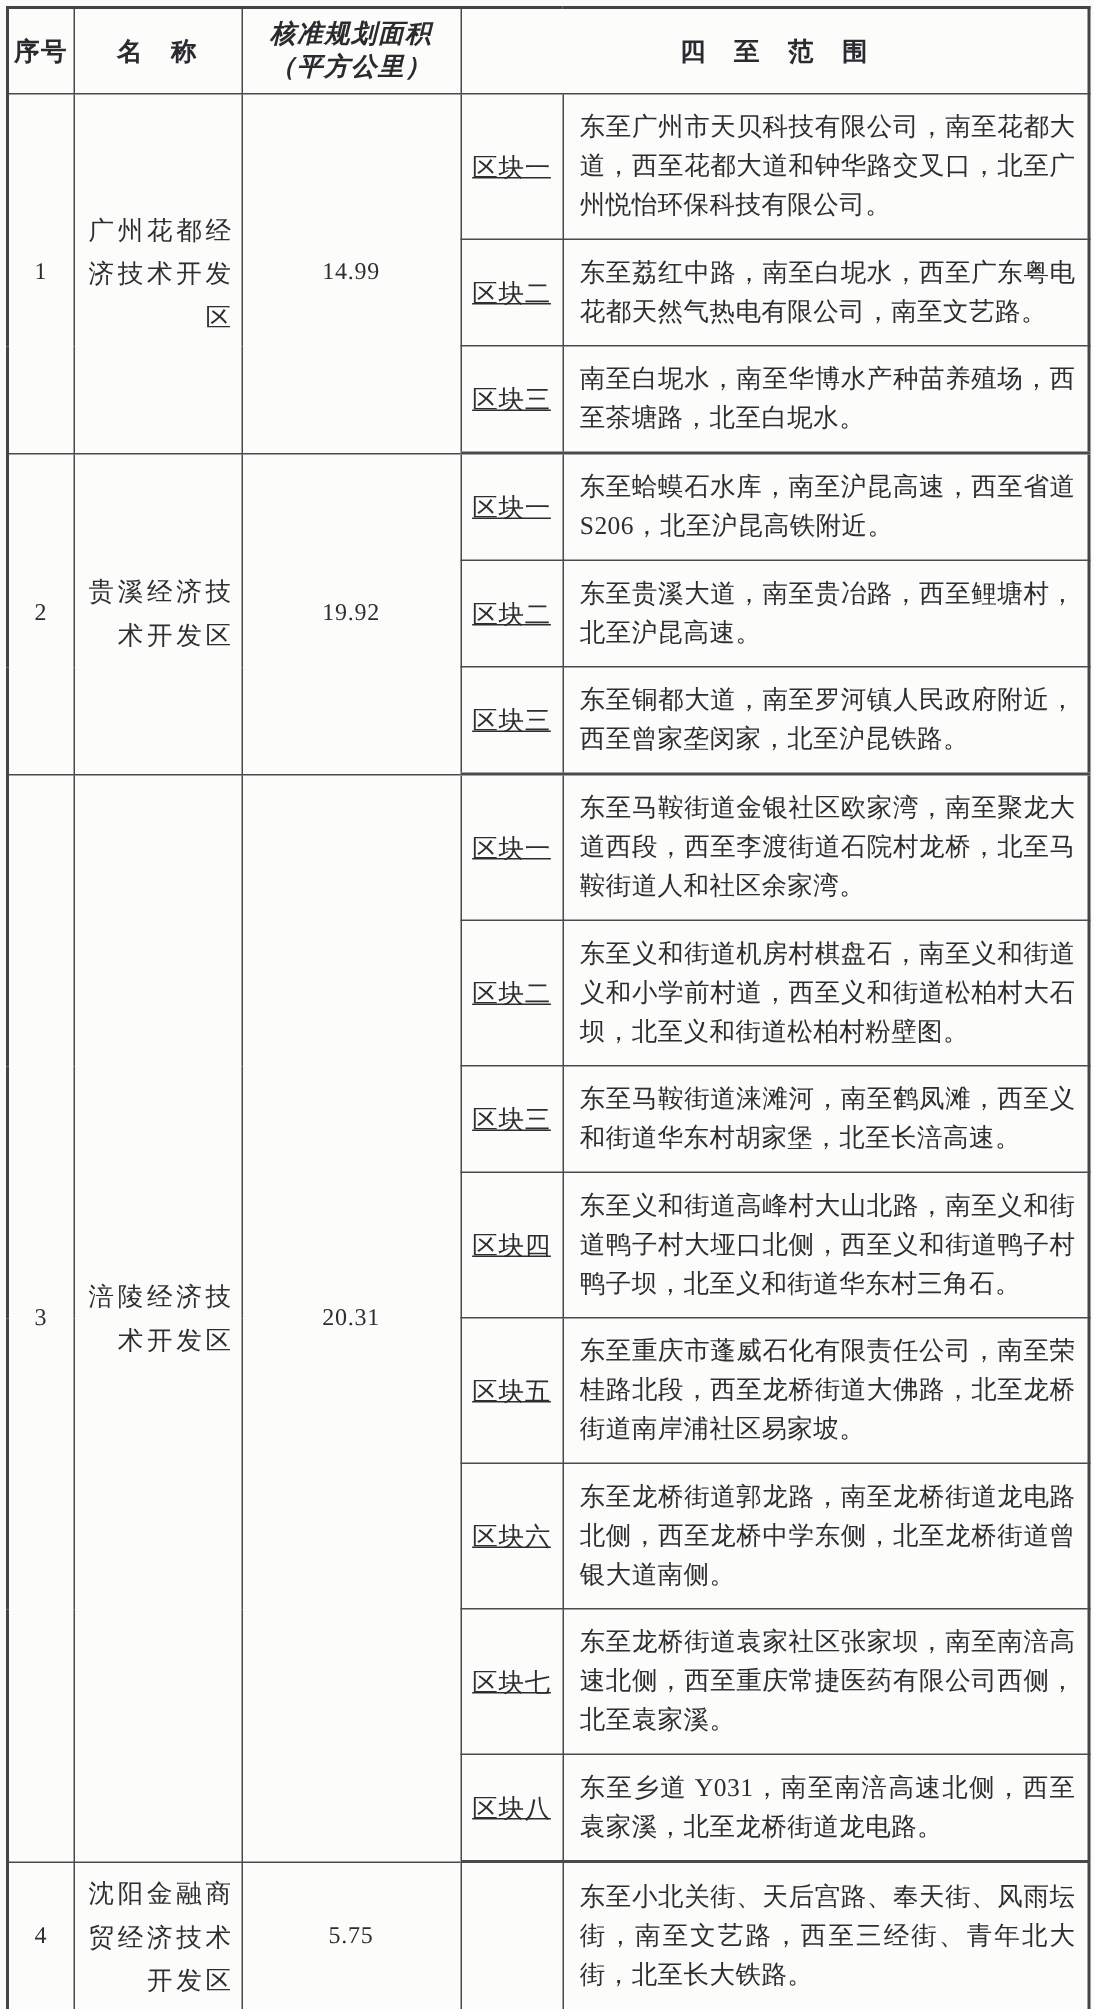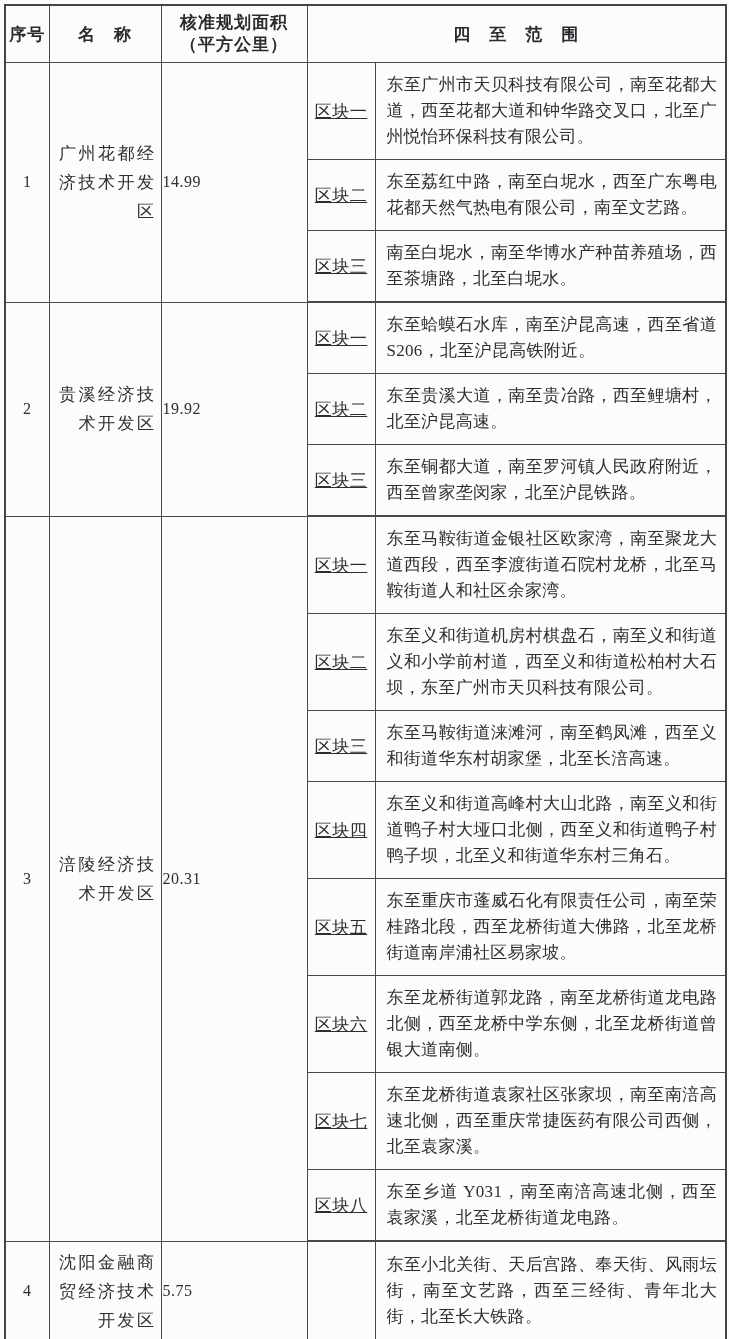--- a/index.html
+++ b/index.html
@@ -37,36 +37,36 @@
   thead th {
     font-family: "Liberation Sans", "DejaVu Sans", sans-serif;
     font-weight: bold;
     font-size: 17px;
     text-align: center;
     padding: 6px 2px;
     height: 57px;
     letter-spacing: 1px;
     color: #2a2a2f;
   }
-  thead .area-line { line-height: 22px; }
+  thead .area-line { line-height: 22px; font-style: italic; }
 
   td.cell-no {
     text-align: center;
     font-size: 16px;
     letter-spacing: 0.5px;
   }
   td.cell-name {
     font-size: 17px;
     line-height: 29px;
     letter-spacing: 2.5px;
     padding: 6px 4px 6px 9px;
     text-align: right;
   }
   td.cell-area {
-    text-align: left;
+    text-align: center;
     font-size: 16px;
     letter-spacing: 0.5px;
   }
   td.cell-block {
     text-align: center;
     font-size: 17px;
     letter-spacing: 0.5px;
     text-decoration: underline;
   }
   td.cell-desc {
@@ -136,21 +136,21 @@
         </tr>
         <tr>
           <td rowspan="8" class="cell-no">3</td>
           <td rowspan="8" class="cell-name">涪陵经济技术开发区</td>
           <td rowspan="8" class="cell-area">20.31</td>
           <td class="cell-block">区块一</td>
           <td class="cell-desc">东至马鞍街道金银社区欧家湾，南至聚龙大道西段，西至李渡街道石院村龙桥，北至马鞍街道人和社区余家湾。</td>
         </tr>
         <tr>
           <td class="cell-block">区块二</td>
-          <td class="cell-desc">东至义和街道机房村棋盘石，南至义和街道义和小学前村道，西至义和街道松柏村大石坝，东至广州市天贝科技有限公司。</td>
+          <td class="cell-desc">东至义和街道机房村棋盘石，南至义和街道义和小学前村道，西至义和街道松柏村大石坝，北至义和街道松柏村粉壁图。</td>
         </tr>
         <tr>
           <td class="cell-block">区块三</td>
           <td class="cell-desc">东至马鞍街道涞滩河，南至鹤凤滩，西至义和街道华东村胡家堡，北至长涪高速。</td>
         </tr>
         <tr>
           <td class="cell-block">区块四</td>
           <td class="cell-desc">东至义和街道高峰村大山北路，南至义和街道鸭子村大垭口北侧，西至义和街道鸭子村鸭子坝，北至义和街道华东村三角石。</td>
         </tr>
         <tr>

